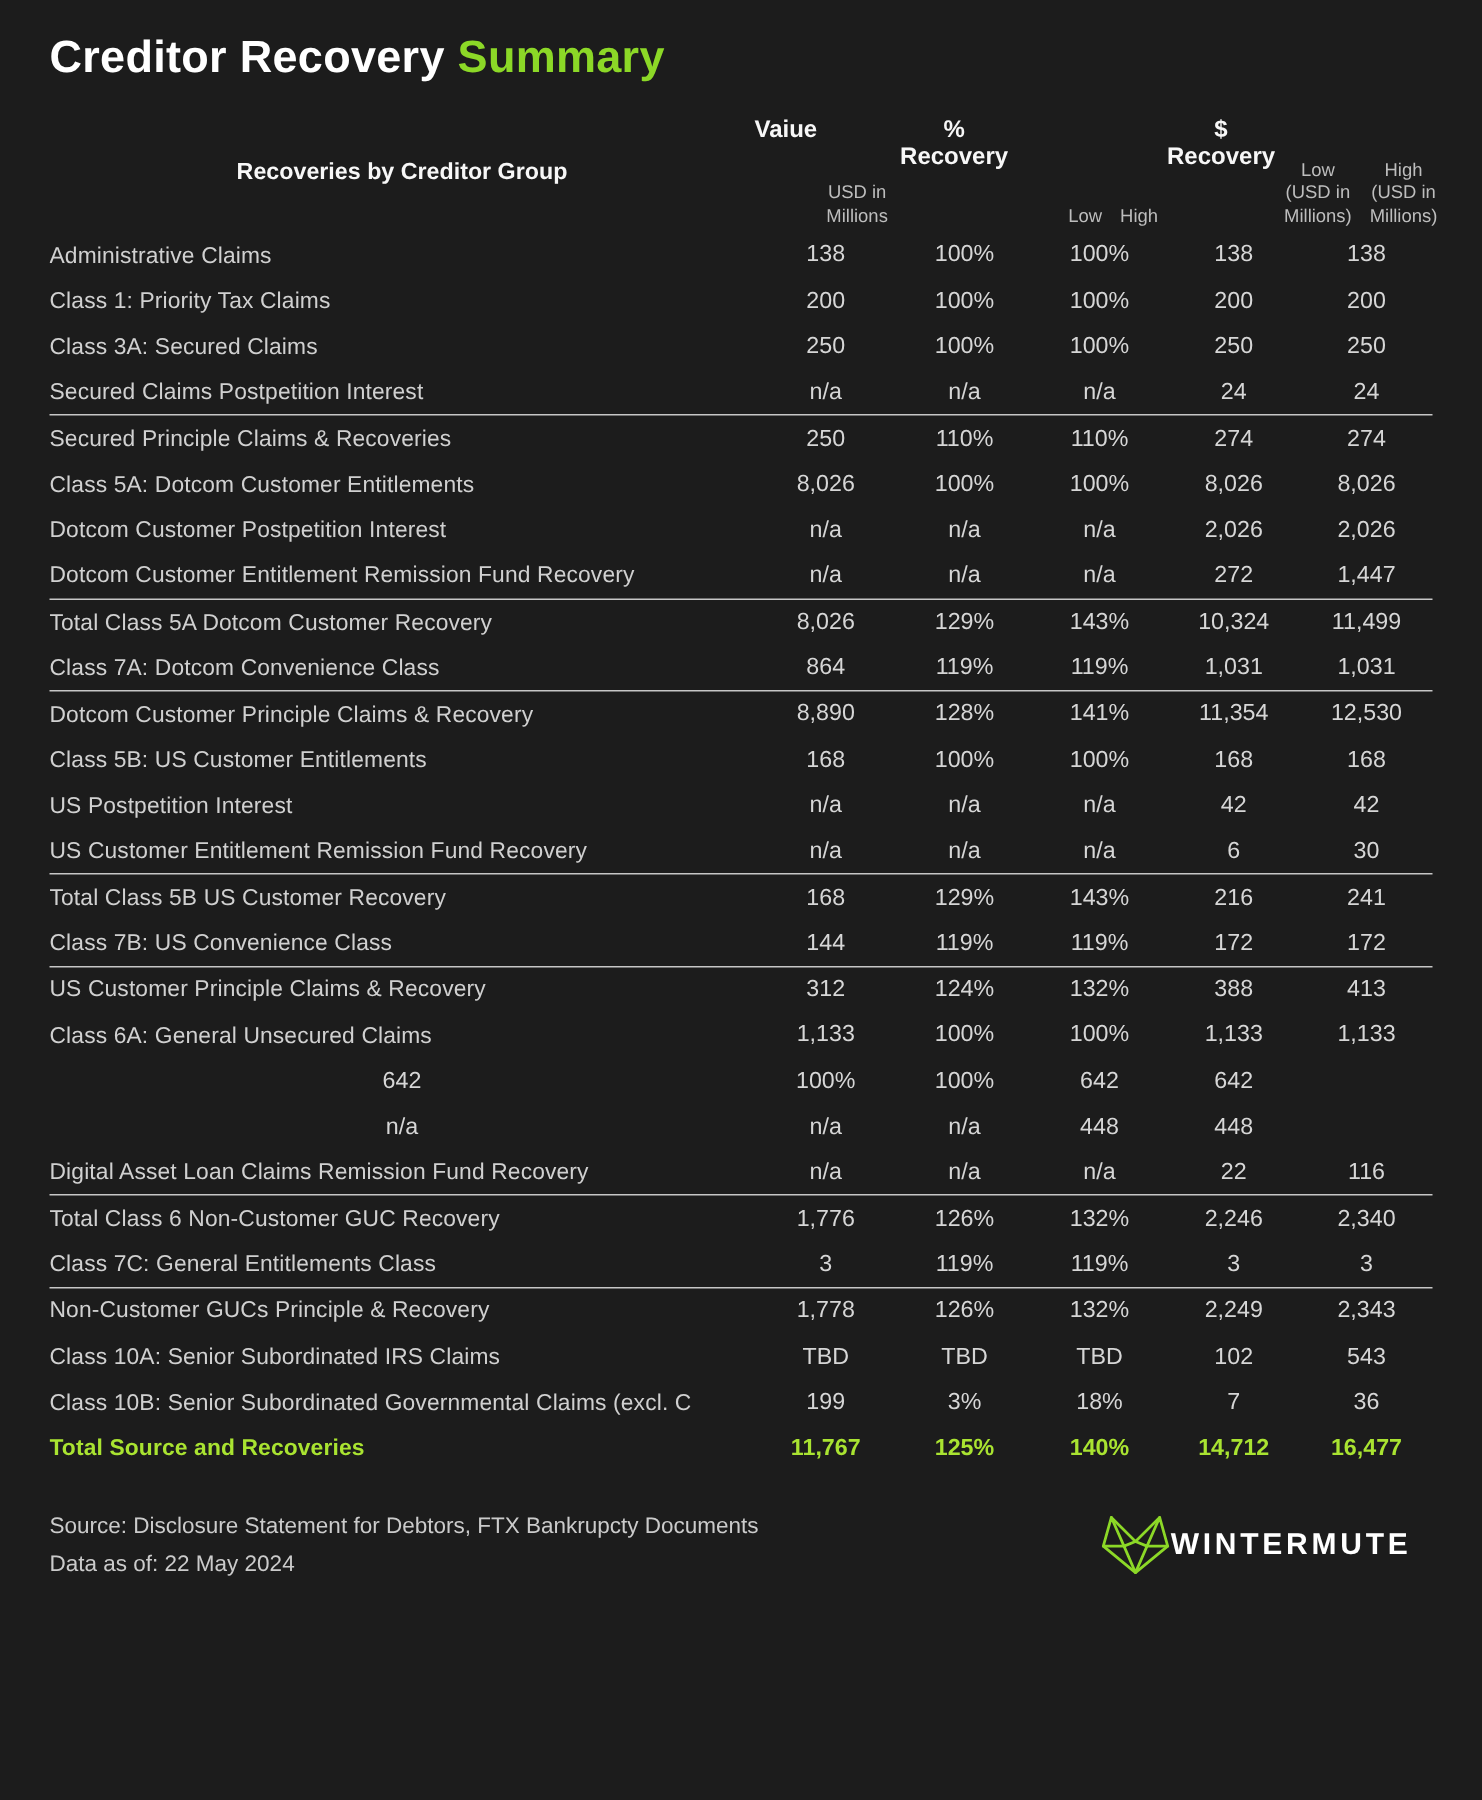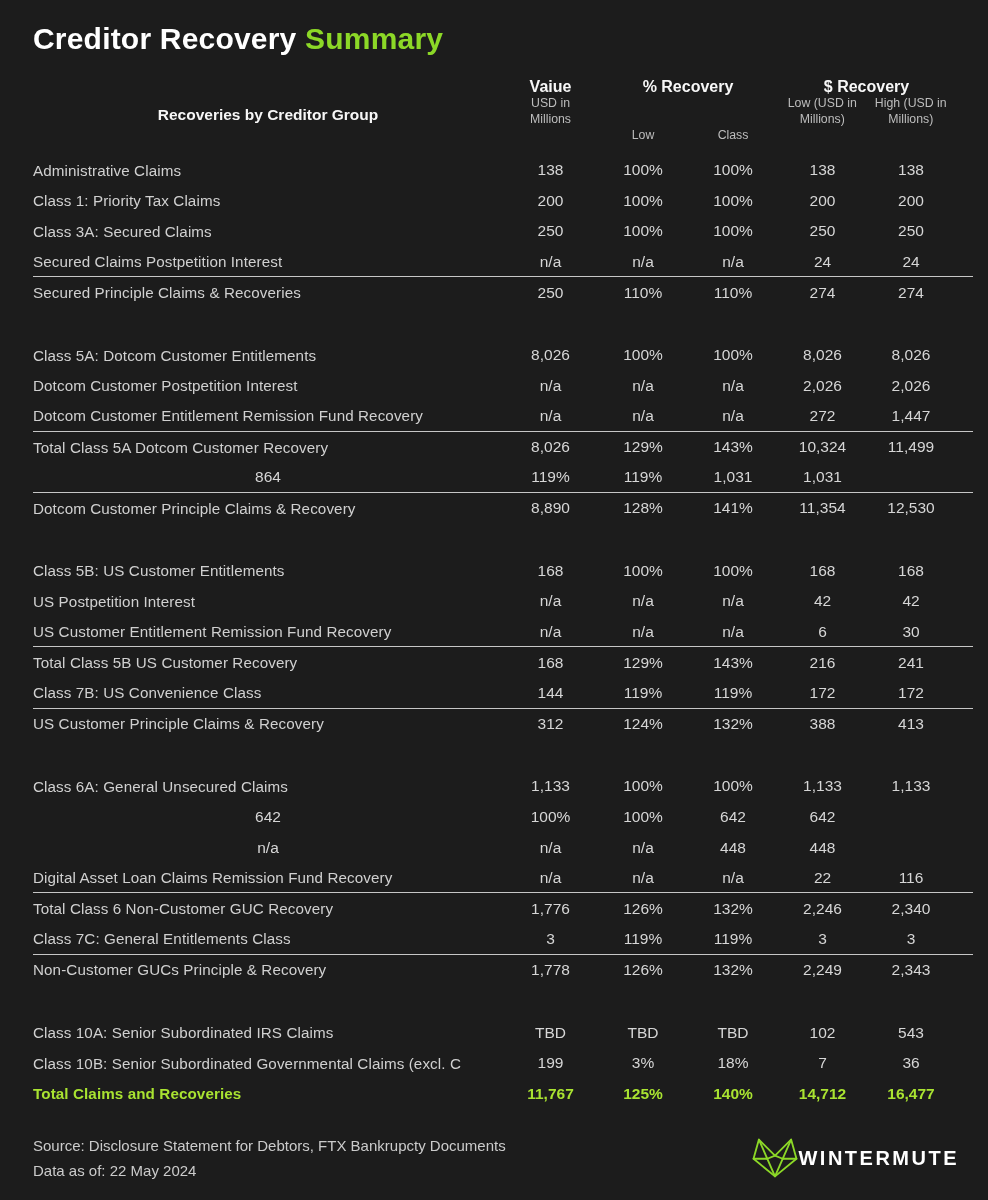--- a/index.html
+++ b/index.html
@@ -3,21 +3,21 @@
 <meta charset="utf-8">
 <style>
   * { margin: 0; padding: 0; box-sizing: border-box; }
   html, body { width: 988px; height: 1200px; }
   body {
     background: #1c1c1c;
     font-family: "Liberation Sans", sans-serif;
     color: #d2d2d2;
     overflow: hidden;
   }
-  .page { width: 988px; height: 900px; padding: 20px 15px 0 33px; }
+  .page { width: 988px; height: 900px; padding: 20px 33px 0 33px; }
 
   
   .title {
     font-size: 30px;
     font-weight: bold;
     color: #ffffff;
     letter-spacing: 0.2px;
     margin-top: 2px;
   }
   .title .accent { color: #8cd827; }
@@ -33,21 +33,22 @@
     grid-column: 1;
     display: flex;
     align-items: center;
     justify-content: center;
     font-weight: bold;
     color: #f7f7f7;
     font-size: 15.5px;
   }
   .th-group {
     display: flex;
-    flex-direction: column;
+    flex-direction: row;
+    justify-content: space-between;
     height: 100%;
   }
   .th-value { grid-column: 2; }
   .th-pct   { grid-column: 3 / 5; gap: 32px; }
   .th-usd   { grid-column: 5 / 7; }
   .th-title {
     text-align: center;
     font-weight: bold;
     color: #f7f7f7;
     font-size: 16px;
@@ -57,21 +58,21 @@
     flex: 1;
     text-align: center;
     font-size: 12.3px;
     line-height: 15.5px;
     color: #bdbdbd;
     padding: 0 6px;
   }
 
   
   .tbody { margin-top: 3px; }
-  .section + .section { margin-top: 32px; }
+  .section + .section { }
   .row {
     display: grid;
     grid-template-columns: 470px 95px 90px 90px 89px 88px;
     height: 30.6px;
     align-items: center;
   }
   .row.rule { border-bottom: 1px solid rgba(228,228,228,0.85); }
   .cell.label {
     font-size: 15.2px;
     color: #d0d0d0;
@@ -121,21 +122,21 @@
       <div class="th-title">Vaiue</div>
       <div class="th-subs">
         <div class="th-sub">USD in Millions</div>
       </div>
     </div>
 
     <div class="th-group th-pct">
       <div class="th-title">% Recovery</div>
       <div class="th-subs">
         <div class="th-sub">Low</div>
-        <div class="th-sub">Class</div>
+        <div class="th-sub">High</div>
       </div>
     </div>
 
     <div class="th-group th-usd">
       <div class="th-title">$ Recovery</div>
       <div class="th-subs">
         <div class="th-sub">Low (USD in Millions)</div>
         <div class="th-sub">High (USD in Millions)</div>
       </div>
     </div>
@@ -211,20 +212,21 @@
   </div>
         <div class="row">
     <div class="cell label">Total Class 5A Dotcom Customer Recovery</div>
     <div class="cell num">8,026</div>
     <div class="cell num">129%</div>
     <div class="cell num">143%</div>
     <div class="cell num">10,324</div>
     <div class="cell num">11,499</div>
   </div>
         <div class="row rule">
+    <div class="cell label">Class 7A: Dotcom Convenience Class</div>
     <div class="cell num">864</div>
     <div class="cell num">119%</div>
     <div class="cell num">119%</div>
     <div class="cell num">1,031</div>
     <div class="cell num">1,031</div>
   </div>
         <div class="row">
     <div class="cell label">Dotcom Customer Principle Claims &amp; Recovery</div>
     <div class="cell num">8,890</div>
     <div class="cell num">128%</div>
@@ -350,21 +352,21 @@
   </div>
         <div class="row">
     <div class="cell label">Class 10B: Senior Subordinated Governmental Claims (excl. C</div>
     <div class="cell num">199</div>
     <div class="cell num">3%</div>
     <div class="cell num">18%</div>
     <div class="cell num">7</div>
     <div class="cell num">36</div>
   </div>
         <div class="row total">
-    <div class="cell label">Total Claims and Recoveries</div>
+    <div class="cell label">Total Source and Recoveries</div>
     <div class="cell num">11,767</div>
     <div class="cell num">125%</div>
     <div class="cell num">140%</div>
     <div class="cell num">14,712</div>
     <div class="cell num">16,477</div>
   </div>
       </div>
     </div>
 
   <div class="footer">

